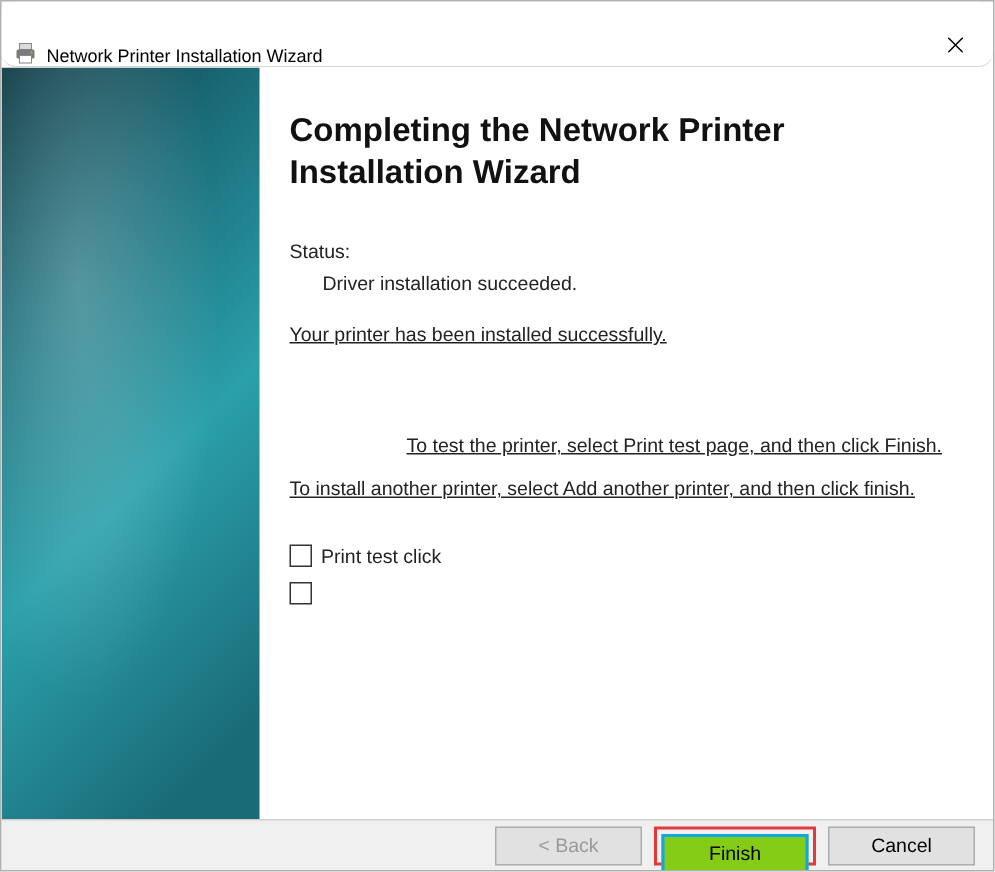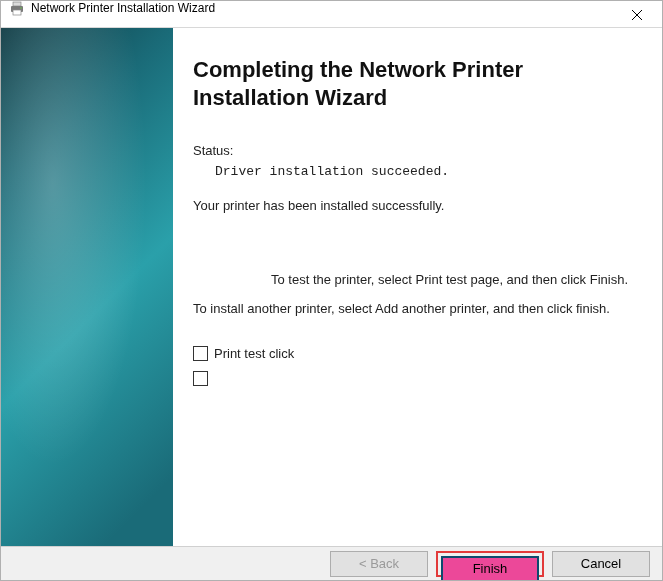--- a/index.html
+++ b/index.html
@@ -8,26 +8,27 @@
     font-family: "Segoe UI", Tahoma, sans-serif;
     font-size: 13px;
     background: #fff;
     width: 663px;
     height: 581px;
     border: 1px solid #b0b0b0;
     display: flex;
     flex-direction: column;
   }
   .titlebar {
-    height: 27px;
+    height: 44px;
     display: flex;
-    align-items: flex-start;
+    align-items: flex-end;
     border-bottom: 1px solid #d8d8d8;
     background: #fff;
     padding: 0 2px 0 8px;
+    border-radius: 10px;
   }
   .titlebar .icon { margin-right: 6px; display: flex; }
   .titlebar .title { flex: 1; font-size: 12px; color: #000; }
   .titlebar .close {
     width: 46px; height: 28px;
     display: flex; align-items: center; justify-content: center;
     font-size: 14px; color: #000;
     cursor: default;
   }
   .body {
@@ -55,22 +56,22 @@
   }
   .heading {
     font-size: 22px;
     font-weight: 700;
     line-height: 1.25;
     margin: 4px 0 32px 0;
     color: #111;
   }
   .status-label { margin-bottom: 6px; }
   .status-lines { padding-left: 22px; }
-  .status-lines div { margin-bottom: 6px; font-family: Liberation Mono, monospace; }
-  .para { margin-top: 18px; line-height: 1.35; }
+  .status-lines div { margin-bottom: 6px; }
+  .para { margin-top: 18px; line-height: 1.35; text-decoration: underline; }
   .gap { margin-top: 56px; text-align: right; }
   .checks { margin-top: 28px; }
   .check-row {
     display: flex; align-items: center;
     margin-bottom: 10px;
     cursor: default;
     user-select: none;
   }
   .checkbox {
     width: 15px; height: 15px;
@@ -102,22 +103,22 @@
   .btn.disabled { color: #9a9a9a; }
   .btn.primary-wrap {
     border: 2px solid #e23a3a;
     padding: 3px;
     background: transparent;
     display: inline-block;
   }
   .btn.primary-inner {
     min-width: 98px;
     height: 26px;
-    background: #ec4899;
-    border: 2px solid #0c4a6e;
+    background: #84cc16;
+    border: 2px solid #0ea5e9;
     font-family: inherit;
     font-size: 13px;
     color: #000;
   }
 </style>
 </head>
 <body>
 
 <div class="titlebar">
   <span class="icon">

